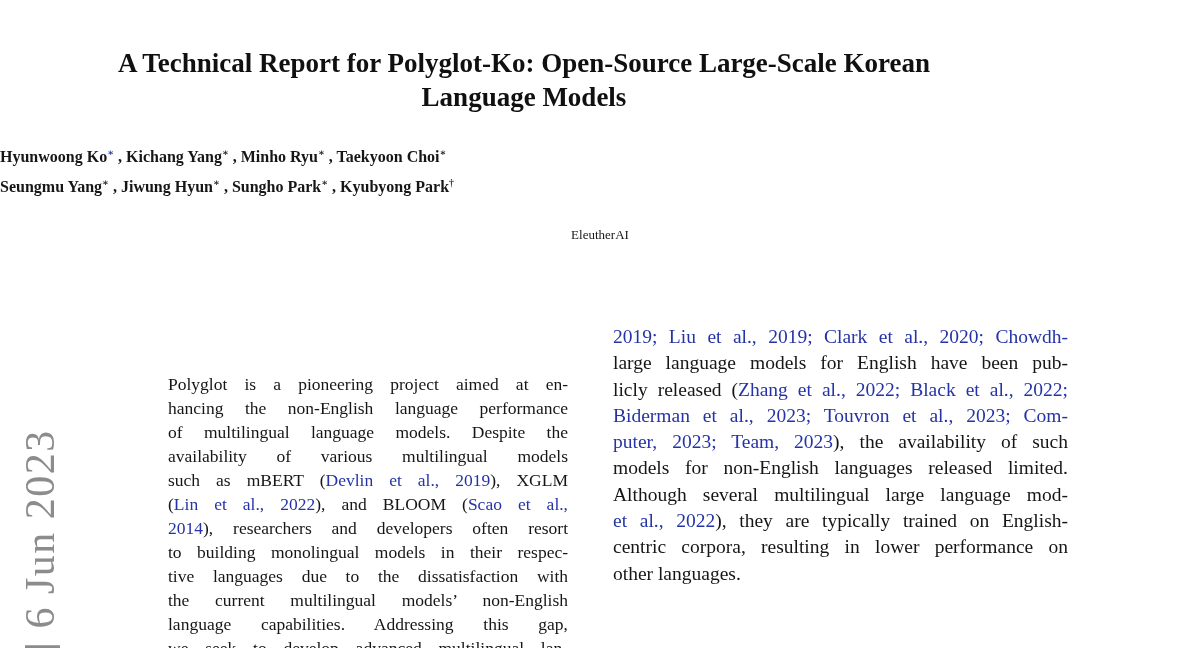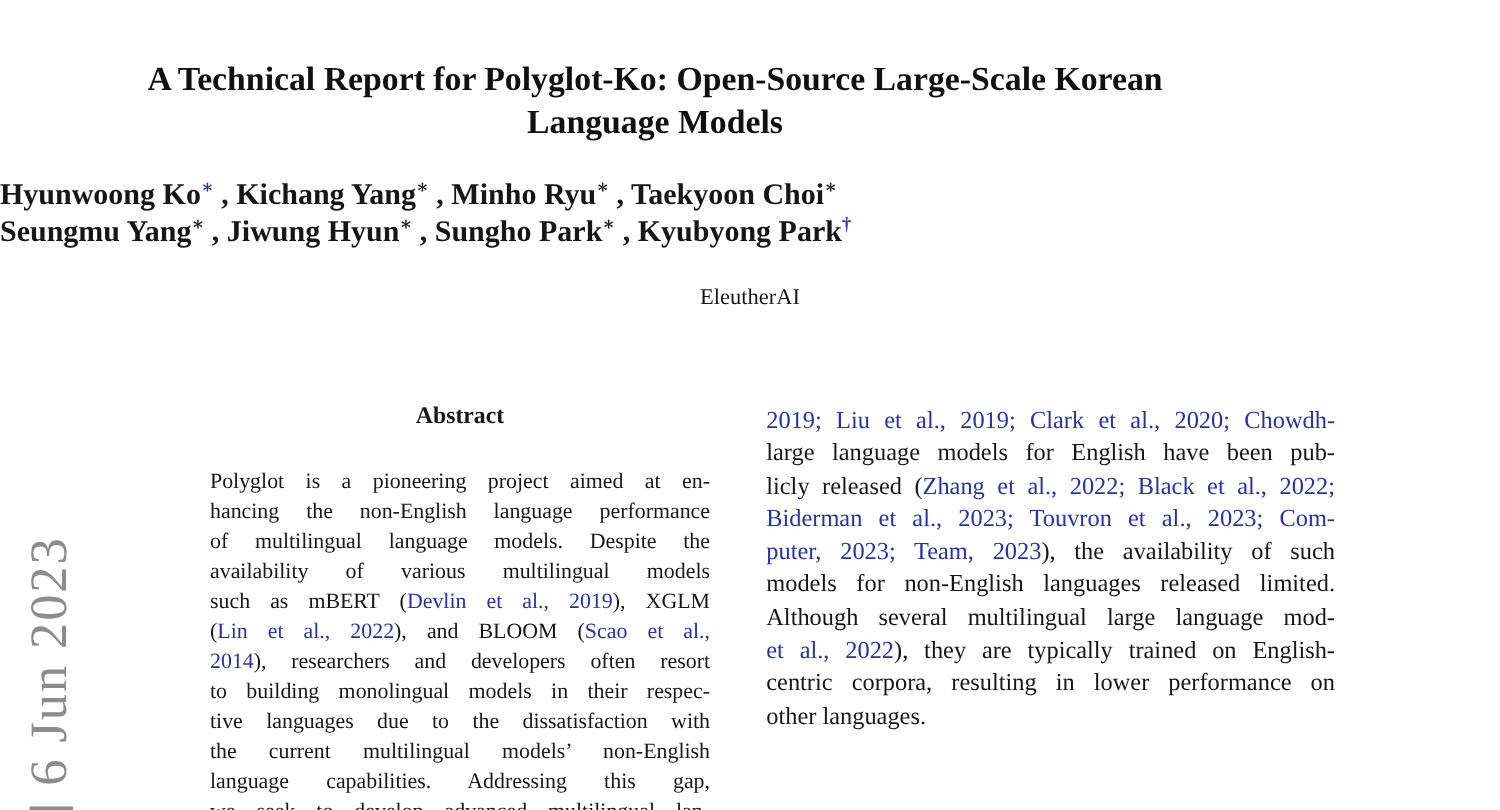--- a/index.html
+++ b/index.html
@@ -30,29 +30,29 @@
     position:absolute;
     left:0;top:46px;width:1048px;
     text-align:center;
     font-size:27px;font-weight:bold;
     line-height:34px;
     color:#101010;
   }
   .authors{
     position:absolute;
     left:0;top:142px;width:1200px;
-    font-size:24px;font-weight:bold;
+    font-size:16px;font-weight:bold;
     line-height:29.5px;
   }
   .authors .line{text-align:center;text-align-last:center;}
   .affiliation{
     position:absolute;
     left:0;top:227px;width:1200px;
     text-align:center;
-    font-size:18px;
+    font-size:13px;
   }
   .abstract-heading{
     position:absolute;
     left:168px;top:322px;width:400px;
     text-align:center;
     font-size:19px;font-weight:bold;
   }
   .abstract-body{
     position:absolute;
     left:168px;top:372px;width:400px;
@@ -88,21 +88,20 @@
     <div>Language Models</div>
   </div>
 
   <div class="authors">
       <div class="line end"><span>Hyunwoong Ko</span><span class="supc">∗</span><span> , Kichang Yang</span><span class="sup">∗</span><span> , Minho Ryu</span><span class="sup">∗</span><span> , Taekyoon Choi</span><span class="sup">∗</span></div>
       <div class="line end"><span>Seungmu Yang</span><span class="sup">∗</span><span> , Jiwung Hyun</span><span class="sup">∗</span><span> , Sungho Park</span><span class="sup">∗</span><span> , Kyubyong Park</span><span class="supc">†</span></div>
     </div>
 
   <div class="affiliation">EleutherAI</div>
 
-  <div class="abstract-heading">Abstract</div>
 
   <div class="abstract-body">
       <div class="line"><span>Polyglot is a pioneering project aimed at en-</span></div>
       <div class="line"><span>hancing the non-English language performance</span></div>
       <div class="line"><span>of multilingual language models. Despite the</span></div>
       <div class="line"><span>availability of various multilingual models</span></div>
       <div class="line"><span>such as mBERT (</span><span class="c">Devlin et al., 2019</span><span>), XGLM</span></div>
       <div class="line"><span>(</span><span class="c">Lin et al., 2022</span><span>), and BLOOM (</span><span class="c">Scao et al.,</span></div>
       <div class="line"><span class="c">2014</span><span>), researchers and developers often resort</span></div>
       <div class="line"><span>to building monolingual models in their respec-</span></div>

